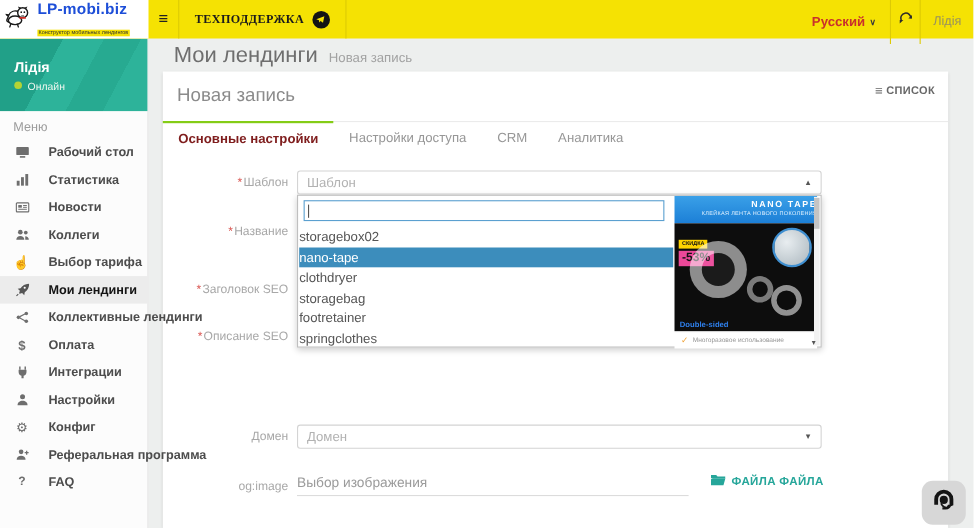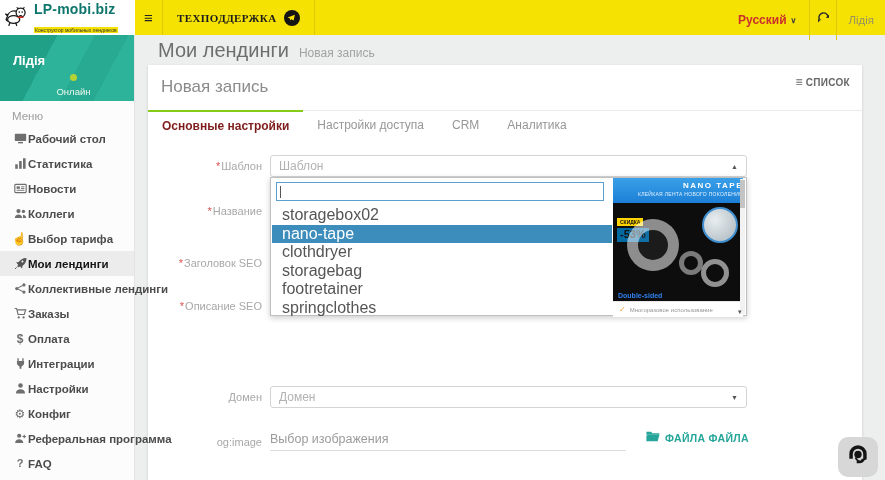--- a/index.html
+++ b/index.html
@@ -3,43 +3,43 @@
 <meta charset="utf-8">
 <style>
   * { margin:0; padding:0; box-sizing:border-box; }
   html,body { width:885px; height:480px; }
   body { position:relative; font-family:"Liberation Sans", sans-serif; background:#edefee; overflow:hidden; }
 
   
   .topbar { position:absolute; left:0; top:0; width:885px; height:35px; background:#f5e203; z-index:20; }
   .logo-box { position:absolute; left:0; top:0; width:135px; height:35px; background:#fff; display:flex; align-items:center; padding-left:5px; cursor:pointer; }
   .logo-txt { margin-left:3px; }
-  .logo-title { font-size:14px; font-weight:bold; color:#0f766e; line-height:14px; letter-spacing:.2px; }
+  .logo-title { font-size:14px; font-weight:bold; color:#1d4ed8; line-height:14px; letter-spacing:.2px; }
   .logo-sub { font-size:5px; color:#333; background:#f5e203; display:inline-block; padding:0 1px; margin-top:1px; }
   .tb-burger { position:absolute; left:135px; top:0; width:28px; height:35px; border-right:1px solid #ddca04; display:flex; align-items:center; justify-content:center; font-size:15px; color:#222; cursor:pointer; }
   .tb-support { position:absolute; left:163px; top:0; height:35px; padding:0 14px; border-right:1px solid #ddca04; display:flex; align-items:center; gap:7px; cursor:pointer; }
   .tb-support-label { font-size:11px; font-weight:bold; color:#1c1c1c; letter-spacing:.4px;font-family:Liberation Serif, serif; }
   .tg-circle { width:16px; height:16px; border-radius:50%; background:#141414; display:flex; align-items:center; justify-content:center; }
   .tb-right { position:absolute; right:0; top:0; height:40px; display:flex; align-items:stretch; }
   .tb-lang { display:flex; align-items:center; gap:4px; padding:0 13px; font-size:12px; font-weight:bold; color:#c9302c; cursor:pointer; }
   .tb-lang .caret { font-size:8px; color:#3a3a3a; }
   .tb-sep { width:1px; background:#ddca04; }
   .tb-refresh { width:26px; display:flex; align-items:center; justify-content:center; cursor:pointer; }
   .tb-user { display:flex; align-items:center; padding:0 11px; font-size:11.5px; color:#97915f; cursor:pointer; }
 
   
   .sidebar { position:absolute; left:0; top:35px; width:135px; height:445px; background:#fcfcfc; border-right:1px solid #e3e3e3; z-index:10; }
   .user-panel { height:66px; background:linear-gradient(118deg,#21a088 0%,#21a088 34%,#2db39a 34%,#2db39a 56%,#27aa91 56%,#27aa91 76%,#2db39a 76%); padding:18px 0 0 13px; }
   .user-name { color:#fff; font-size:13px; font-weight:bold; }
-  .user-status { display:flex; align-items:center; gap:5px; margin-top:6px;flex-direction:column; }
+  .user-status { display:flex; align-items:flex-start; gap:5px; margin-top:6px; }
   .status-dot { width:7px; height:7px; border-radius:50%; background:#b5d334; }
   .status-text { color:#eef7ef; font-size:9.5px; }
   .menu-label { padding:9px 12px 4px; font-size:11.5px; color:#9c9c9c; }
   .menu { }
-  .mi { display:flex; align-items:center; height:25px; padding-left:12px; gap:0; cursor:pointer; }
+  .mi { display:flex; align-items:center; height:25px; padding-left:12px; gap:16px; cursor:pointer; }
   .mi .mic { width:16px; text-align:center; color:#6e6e6e; font-size:11px; line-height:1; flex:none; }
   .mi .mic svg { display:block; margin:0 auto; }
   .mi .mil { font-size:11.5px; font-weight:bold; color:#4c4c4c; white-space:nowrap; }
   .mi.active { background:#ececec; }
   .mi.active .mil { color:#141414; }
 
   
   .content-hd { position:absolute; left:158px; top:39px; display:flex; align-items:baseline; gap:10px; z-index:1; }
   .page-title { font-size:20px; font-weight:300; color:#6e6e6e; }
   .page-bc { font-size:12px; color:#a2a2a2; }
@@ -58,35 +58,35 @@
 
   .sel { position:absolute; left:122px; width:477px; height:22px; border:1px solid #d4d4d4; border-radius:3px; background:#fff; display:flex; align-items:center; padding:0 8px; cursor:pointer; }
   .sel .ph { font-size:12px; color:#b2b2b2; flex:1; }
   .sel .s-caret { font-size:7px; color:#555; }
 
   
   .dd { position:absolute; left:122px; top:112px; width:477px; height:139px; background:#fff; border:1px solid #bfbfbf; box-shadow:0 2px 6px rgba(0,0,0,.2); z-index:6; }
   .dd-search { position:absolute; left:5px; top:4px; width:328px; height:19px; border:1px solid #5ba0d0; background:#fff; display:flex; align-items:center; padding-left:3px; }
   .dd-cursor { width:1px; height:12px; background:#555; }
   .dd-list { position:absolute; left:1px; top:28px; width:340px; }
-  .dd-opt { height:18.5px; line-height:18.5px; padding-left:10px; font-size:16px; color:#555; cursor:pointer; white-space:nowrap; }
+  .dd-opt { height:18.5px; line-height:18.5px; font-size:12px; color:#555; cursor:pointer; white-space:nowrap; }
   .dd-opt.selected { background:#3c8dbc; color:#fff; }
   .dd-scroll { position:absolute; right:1px; top:1px; width:5px; bottom:1px; background:#f2f2f2; }
   .dd-thumb { position:absolute; top:1px; left:0; width:5px; height:28px; background:#c4c4c4; }
   .dd-arrow { position:absolute; bottom:-2px; left:-2px; font-size:7px; color:#555; }
 
   
   .pv { position:absolute; left:342px; top:0; width:130px; height:139px; display:flex; flex-direction:column; overflow:hidden; }
   .pv-head { height:25px; background:linear-gradient(180deg,#3aa0e8,#1c7fd6); text-align:right; padding-top:3px; }
   .pv-title { color:#fff; font-size:8px; font-weight:bold; letter-spacing:1.5px; }
   .pv-sub { color:#dff0ff; font-size:5px; margin-top:1px; letter-spacing:.3px; }
   .pv-body { position:relative; flex:1; background:#0d0d0d; overflow:hidden; }
   .pv-badge { position:absolute; left:4px; top:7px; }
   .pv-badge-top { display:inline-block; background:#ffd400; color:#111; font-size:5px; font-weight:bold; padding:1px 3px; }
-  .pv-badge-val { background:#0369a1; color:#111; font-size:11px; font-weight:bold; padding:0 3px 1px; line-height:13px; }
+  .pv-badge-val { background:#ec4899; color:#111; font-size:11px; font-weight:bold; padding:0 3px 1px; line-height:13px; }
   .pv-inset { position:absolute; right:5px; top:4px; width:36px; height:36px; border-radius:50%; background:radial-gradient(circle at 35% 35%,#e8edf0,#aab6bd); border:2px solid #3f8fd0; }
   .ring-big { position:absolute; left:14px; top:16px; width:52px; height:52px; border-radius:50%; border:11px solid rgba(255,255,255,.5); background:rgba(255,255,255,.06); }
   .ring-s1 { position:absolute; left:66px; top:48px; width:24px; height:24px; border-radius:50%; border:5px solid rgba(255,255,255,.45); }
   .ring-s2 { position:absolute; left:88px; top:56px; width:28px; height:28px; border-radius:50%; border:5px solid rgba(255,255,255,.55); }
   .pv-caption { position:absolute; left:5px; bottom:2px; color:#2f80ed; font-size:7px; font-weight:bold; }
   .pv-foot { height:16px; background:#fff; border-top:1px solid #e8e8e8; display:flex; align-items:center; gap:4px; padding-left:6px; }
   .pv-check { color:#f0a030; font-size:8px; }
   .pv-feature { font-size:6px; color:#979797; }
 
   .og-input { position:absolute; left:122px; top:362px; width:356px; height:24px; border:none; border-bottom:1px solid #dcdcdc; font-size:12.5px; color:#555; background:transparent; outline:none; font-family:"Liberation Sans", sans-serif; }
@@ -221,30 +221,20 @@
           <svg width="13" height="13" viewBox="0 0 16 16">
             <path d="M5 7.2l5.6-3M5 8.8l5.6 3" stroke="#6e6e6e" stroke-width="1.3"></path>
             <circle cx="3.4" cy="8" r="2" fill="#6e6e6e"></circle>
             <circle cx="12.2" cy="3.6" r="2" fill="#6e6e6e"></circle>
             <circle cx="12.2" cy="12.4" r="2" fill="#6e6e6e"></circle>
           </svg>
         </span>
       <span class="mil">Коллективные лендинги</span>
     </div>
     <div class="mi">
-      <span class="mic">
-          <svg width="13" height="13" viewBox="0 0 16 16">
-            <path d="M.8 1.8h2.4l1.8 7.4h7.6l1.8-5.6H4" fill="none" stroke="#6e6e6e" stroke-width="1.4"></path>
-            <circle cx="5.8" cy="12.8" r="1.4" fill="#6e6e6e"></circle>
-            <circle cx="11.8" cy="12.8" r="1.4" fill="#6e6e6e"></circle>
-          </svg>
-        </span>
-      <span class="mil">Заказы</span>
-    </div>
-    <div class="mi">
       <span class="mic" style="font-weight:bold;font-size:12px;">$</span>
       <span class="mil">Оплата</span>
     </div>
     <div class="mi">
       <span class="mic">
           <svg width="13" height="13" viewBox="0 0 16 16" fill="#6e6e6e">
             <path d="M5 1.5v3.5M11 1.5v3.5" stroke="#6e6e6e" stroke-width="1.6"></path>
             <path d="M3.6 5h8.8v2.6a4.4 4.4 0 01-3.2 4.2v2.7H6.8v-2.7A4.4 4.4 0 013.6 7.6z"></path>
           </svg>
         </span>

